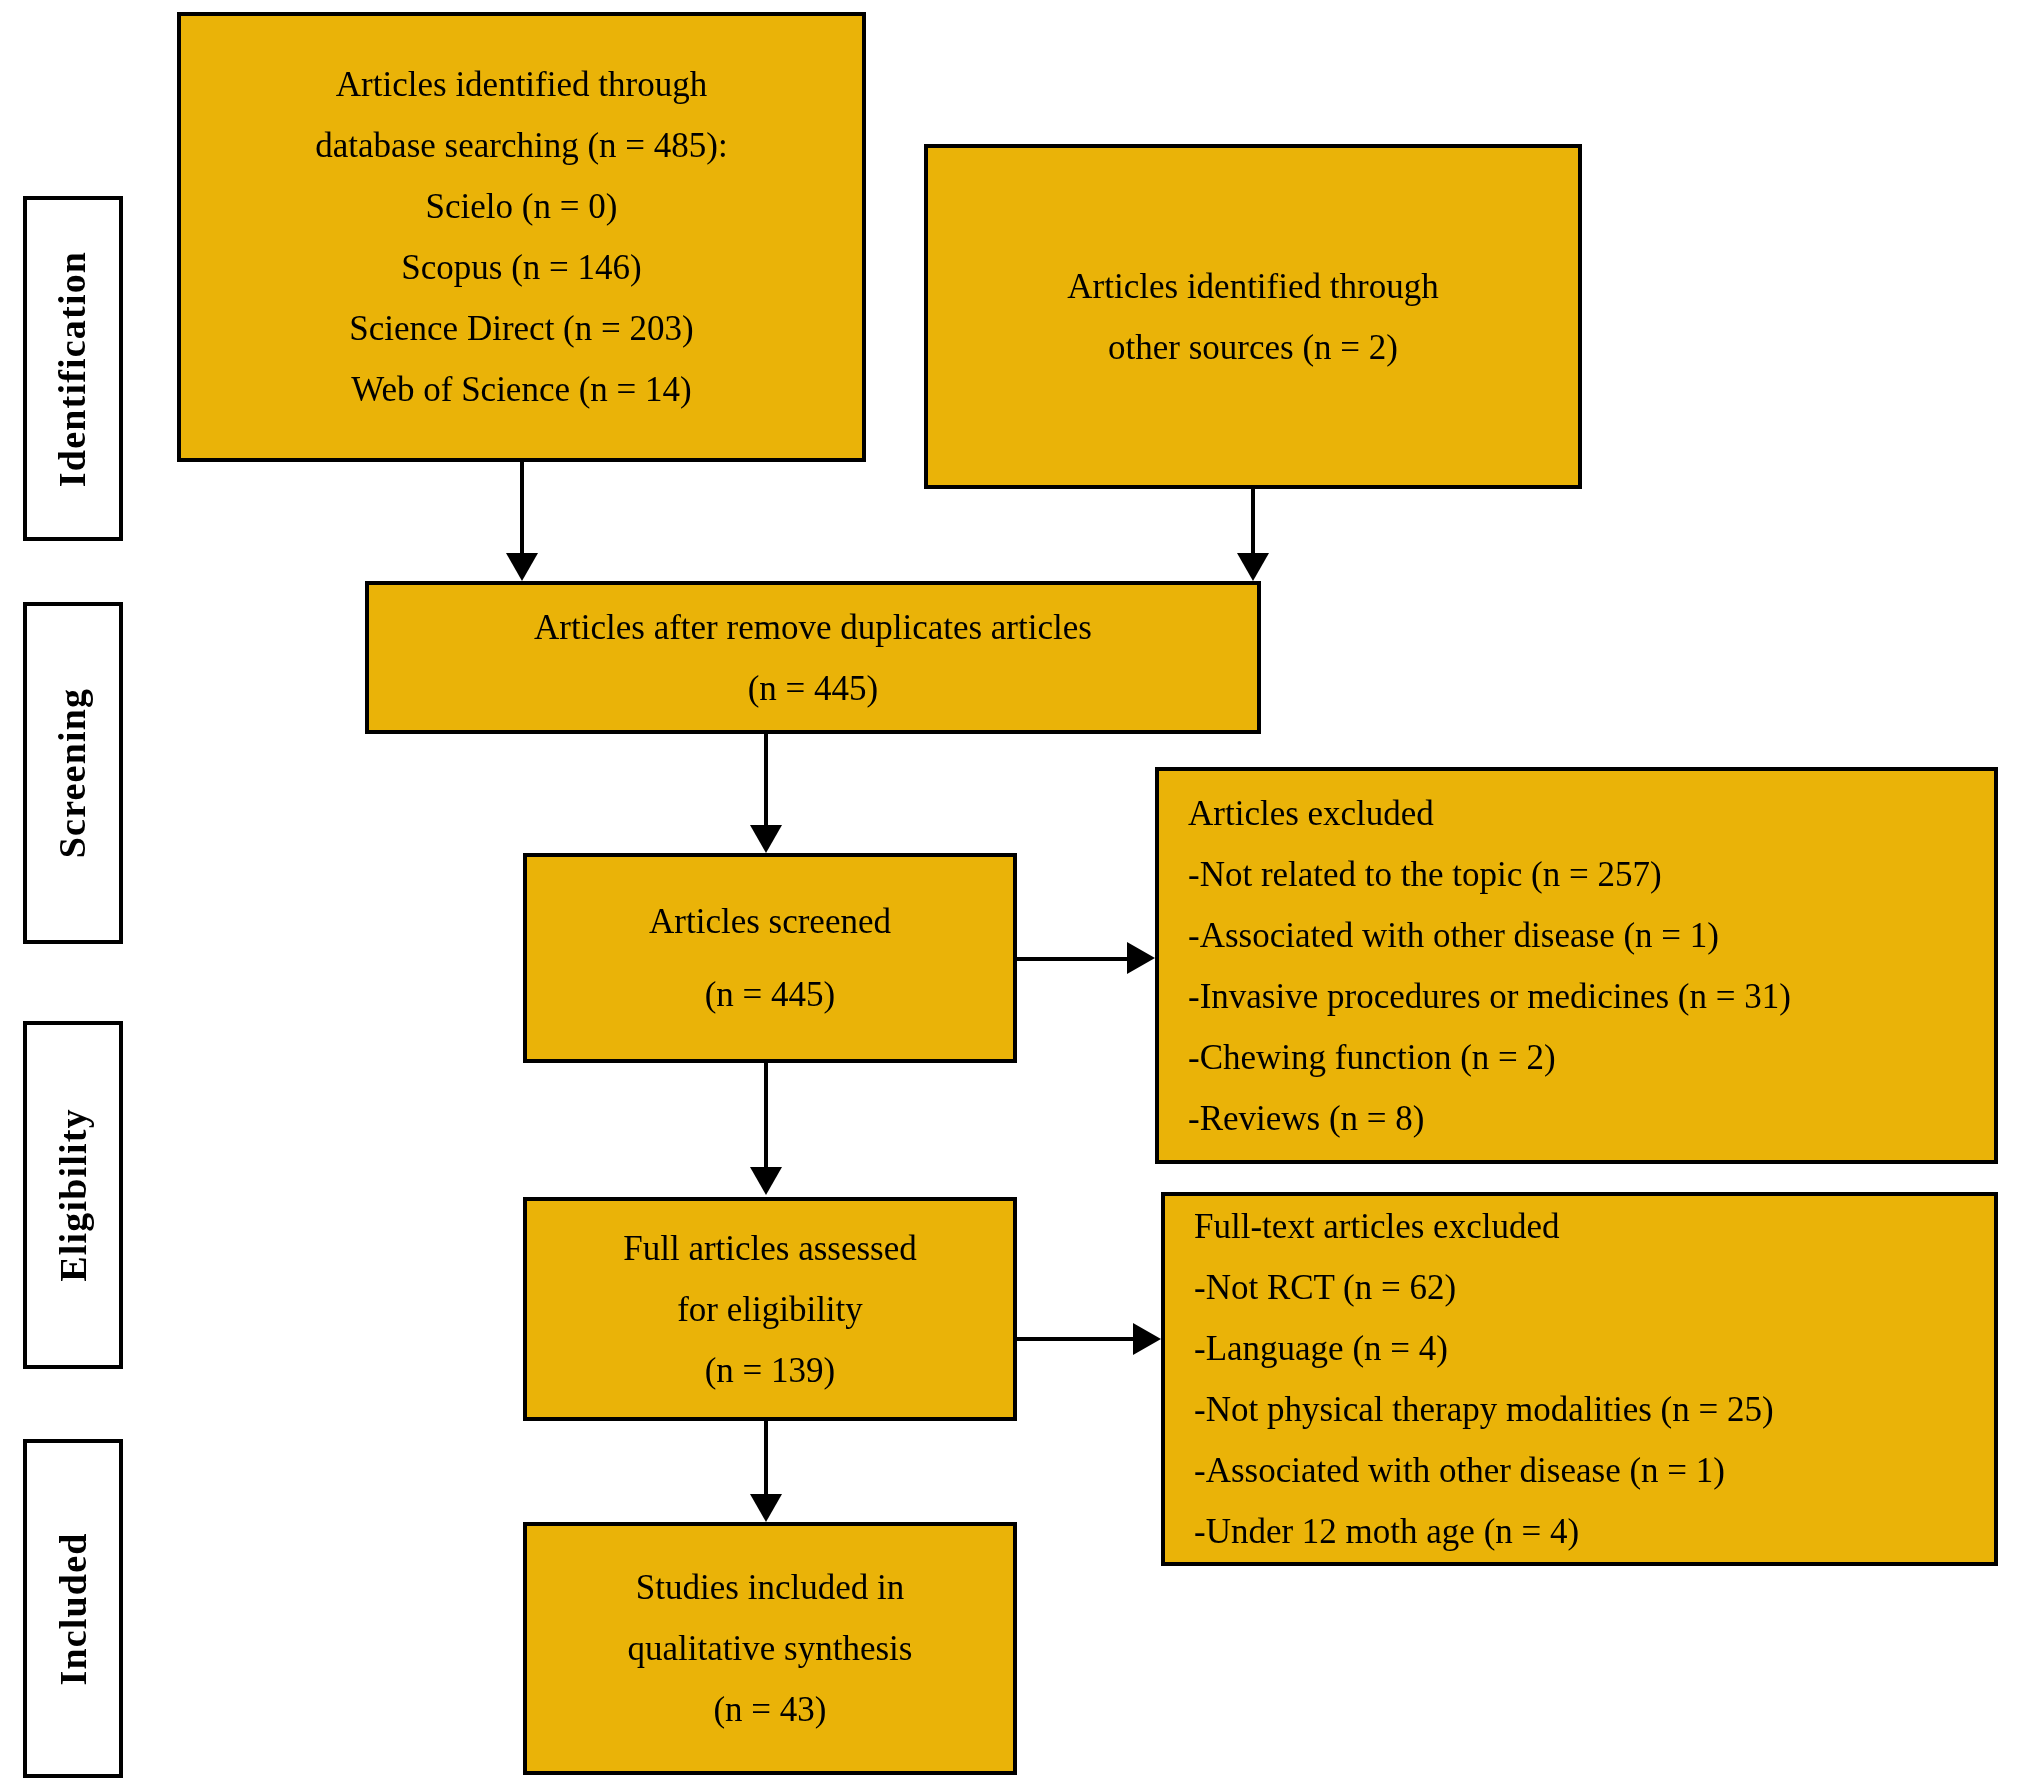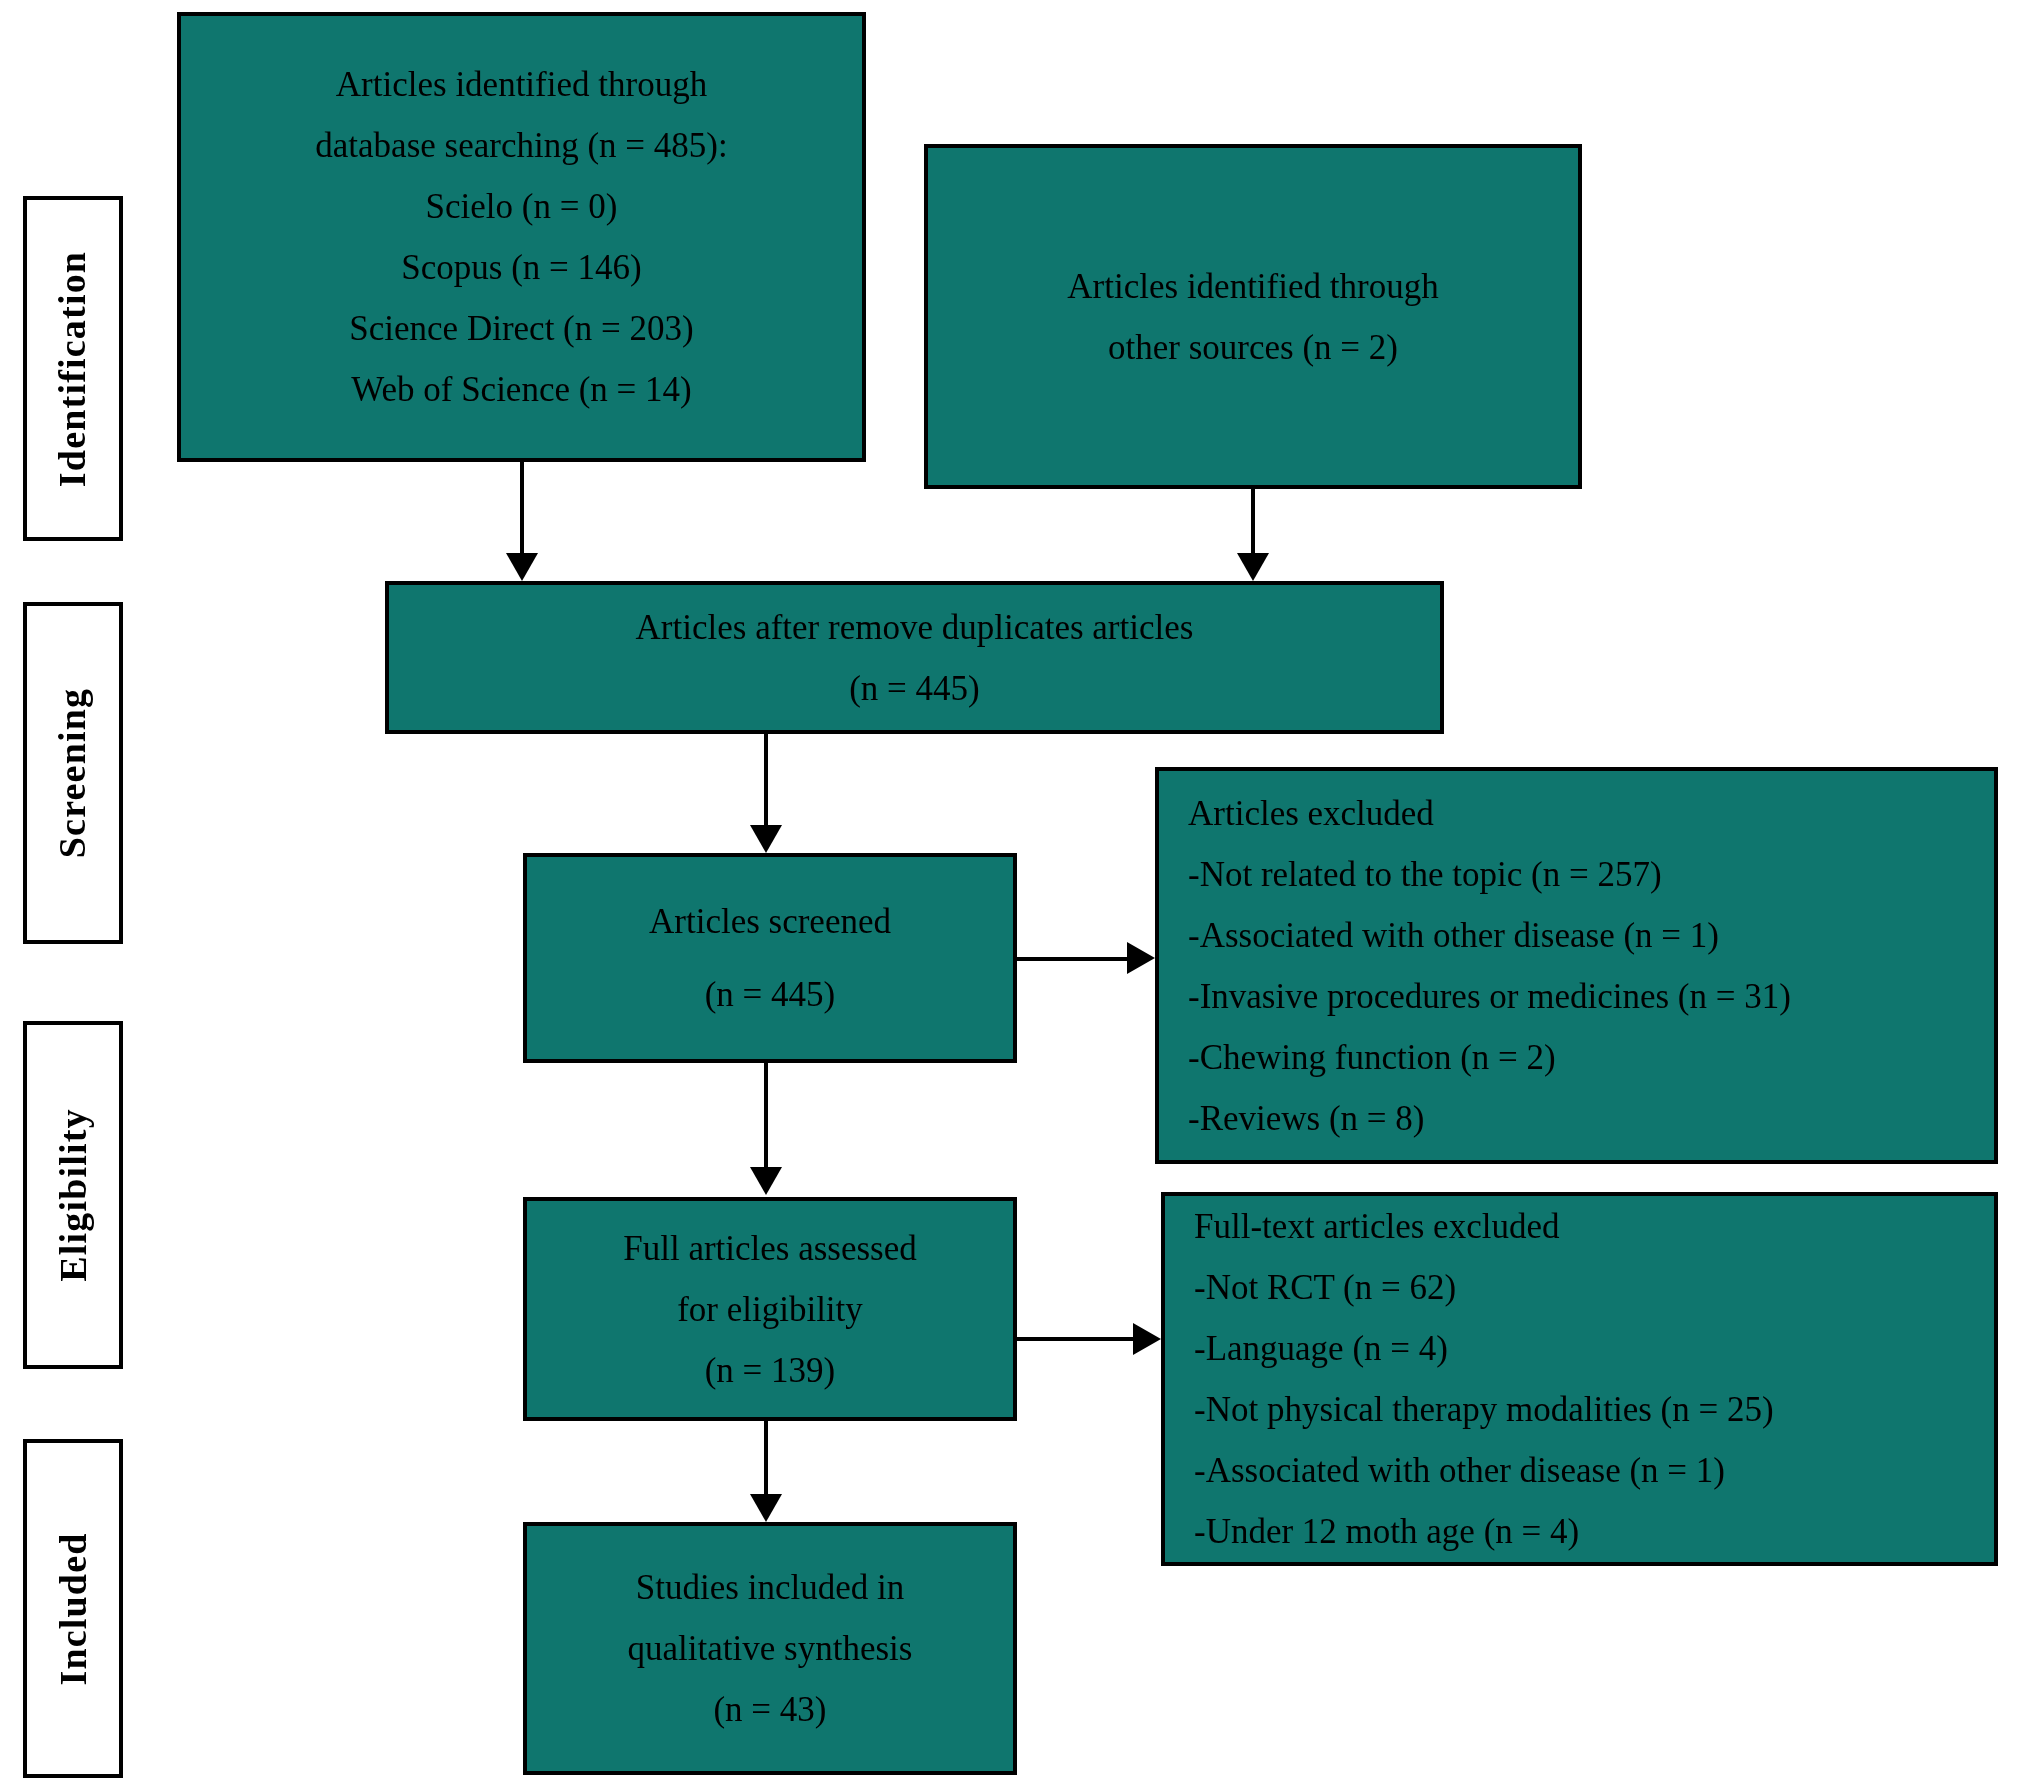--- a/index.html
+++ b/index.html
@@ -15,21 +15,21 @@
     border:4.3px solid #000;background:#fff;
     display:flex;align-items:center;justify-content:center;
     box-sizing:border-box;
   }
   .stage .vtext{
     transform:rotate(-90deg);
     white-space:nowrap;
     font-size:38px;font-weight:bold;letter-spacing:1.2px;
   }
   .fbox{
-    position:absolute;background:#0f766e;border:4.3px solid #000;
+    position:absolute;background:#eab308;border:4.3px solid #000;
     box-sizing:border-box;display:flex;flex-direction:column;
     justify-content:center;
   }
   .fbox.center{align-items:center;text-align:center;}
   .fbox.list{align-items:flex-start;text-align:left;padding-left:29px;padding-right:19px;}
   .fbox .line{font-size:35px;line-height:61px;white-space:nowrap;}
   .vline{position:absolute;width:4.3px;background:#000;}
   .hline{position:absolute;height:4.3px;background:#000;}
   .head-down{
     position:absolute;width:0;height:0;
@@ -79,21 +79,21 @@
   <div>
     <div class="vline" style="left:520px;top:462px;height:92px;"></div>
     <div class="head-down" style="left:506px;top:553px;"></div>
   </div>
 
   <div>
     <div class="vline" style="left:1251px;top:489px;height:65px;"></div>
     <div class="head-down" style="left:1237px;top:553px;"></div>
   </div>
 
-  <div class="fbox center" style="left:385px;top:581px;width:1059px;height:153px;">
+  <div class="fbox center" style="left:365px;top:581px;width:896px;height:153px;">
     <div class="line">Articles after remove duplicates articles</div>
     <div class="line">(n = 445)</div>
   </div>
 
   <div>
     <div class="vline" style="left:764px;top:733px;height:93px;"></div>
     <div class="head-down" style="left:750px;top:825px;"></div>
   </div>
 
   <div class="fbox center" style="left:523px;top:853px;width:494px;height:210px;gap:12px;">

